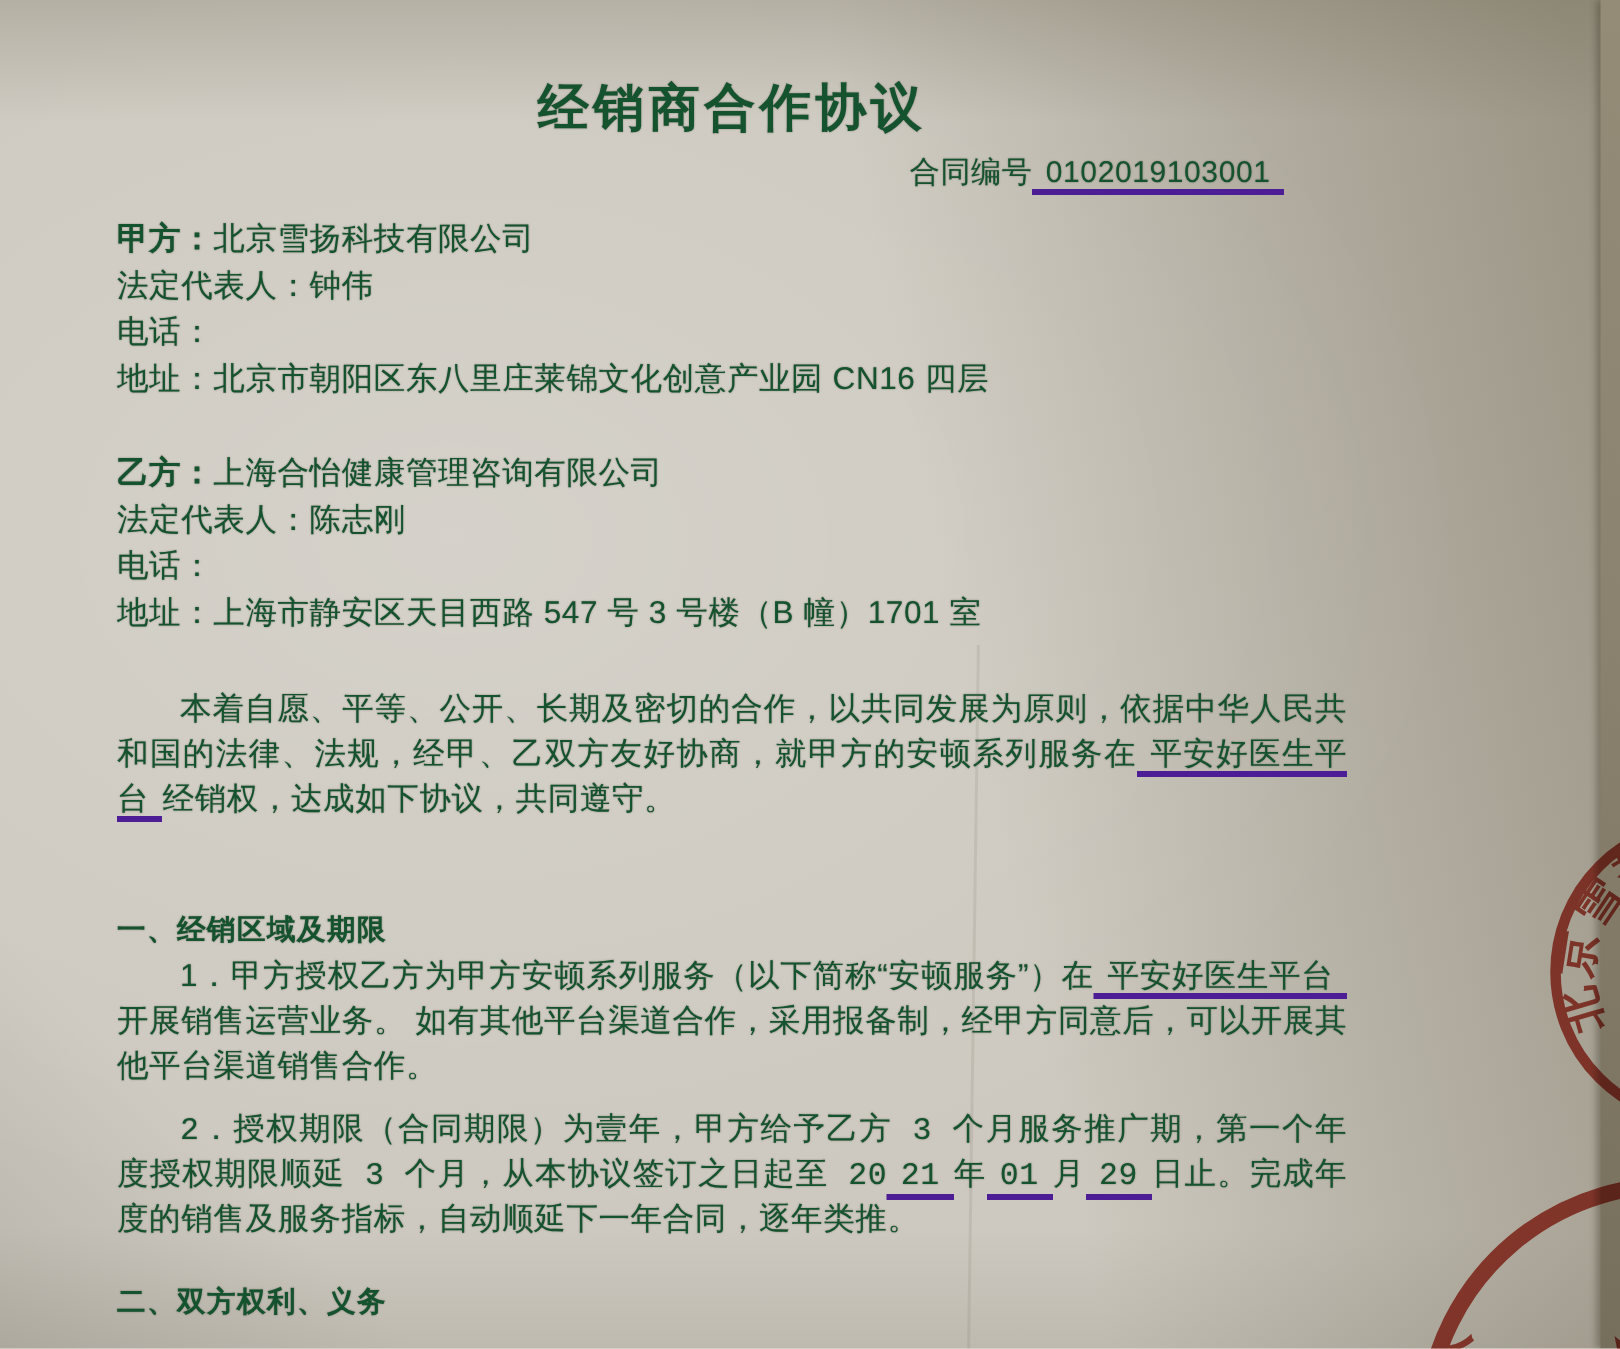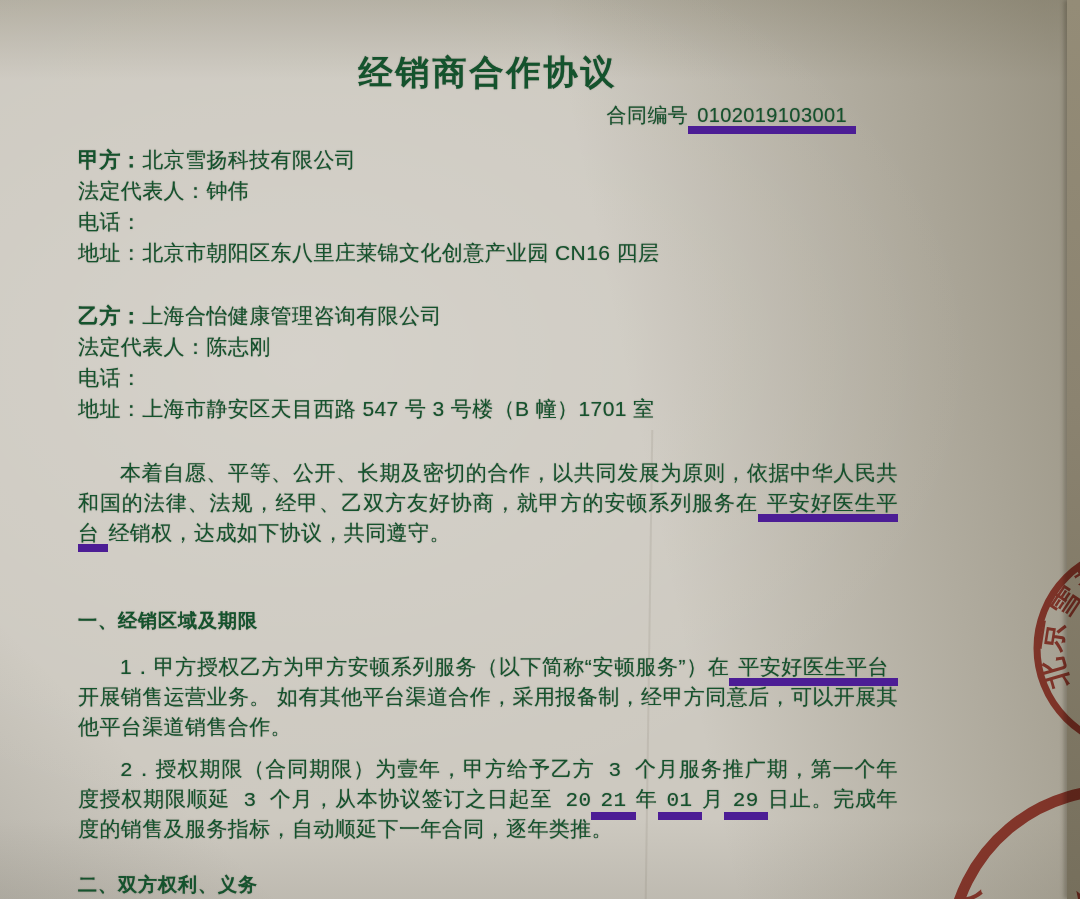--- a/index.html
+++ b/index.html
@@ -31,29 +31,29 @@
     position:absolute;left:78px;top:0;width:820px;
     color:#14532d;font-size:21px;line-height:31px;letter-spacing:0.4px;
     text-shadow:0 0 1.2px rgba(55,52,46,0.55);
     text-align:justify;
   }
   .doc-title{
     margin:50px 0 0 0;text-align:center;font-size:34px;line-height:44px;
     font-weight:bold;letter-spacing:3px;
   }
   .contract-no-line{margin-top:6px;text-align:right;padding-right:42px;font-size:20px;line-height:30px;}
-  .fill{border-bottom:8px solid #4c1d95;padding:0 9px;}
+  .fill{border-bottom:4px solid #4c1d95;padding:0 9px;}
   .party{margin-top:14px;}
   .party.b{margin-top:32px;}
   .party .row{line-height:31px;}
   .lbl-strong{font-weight:bold;}
   .preamble{margin-top:34px;line-height:30px;text-indent:2em;}
   .sec-heading{margin-top:58px;font-size:19px;line-height:30px;font-weight:bold;letter-spacing:1px;text-align:left;}
   .sec-heading.two{margin-top:24px;}
-  .clause{margin-top:16px;line-height:30px;text-indent:2em;}
+  .clause{line-height:30px;text-indent:2em;}
   .clause.c2{margin-top:14px;font-family:Liberation Mono, monospace;}
   .seal{position:absolute;mix-blend-mode:multiply;opacity:0.88;}
   .seal-top{left:1027px;top:538px;width:220px;height:220px;}
   .seal-bottom{left:935px;top:775px;width:360px;height:360px;transform:rotate(185deg);}
 </style>
 </head>
 <body>
 
 <div class="paper"></div>
 <div class="crease"></div>

